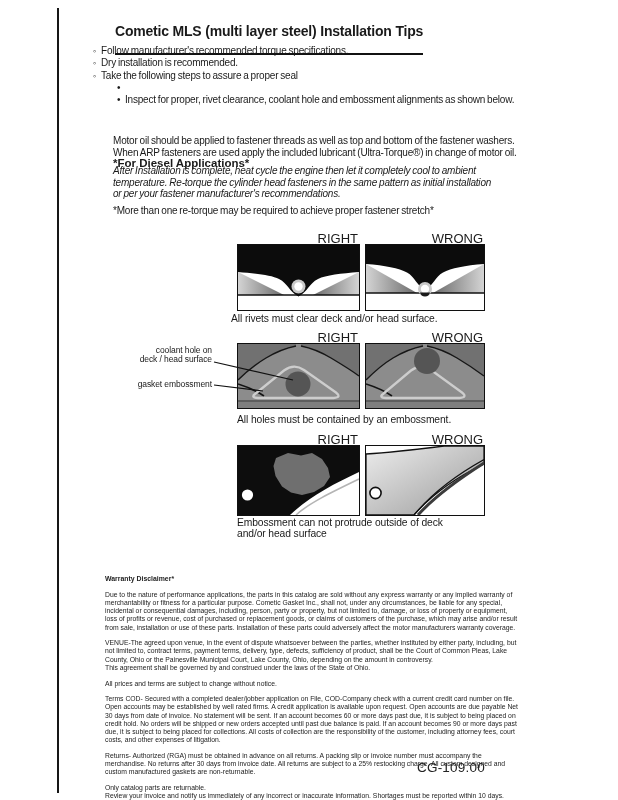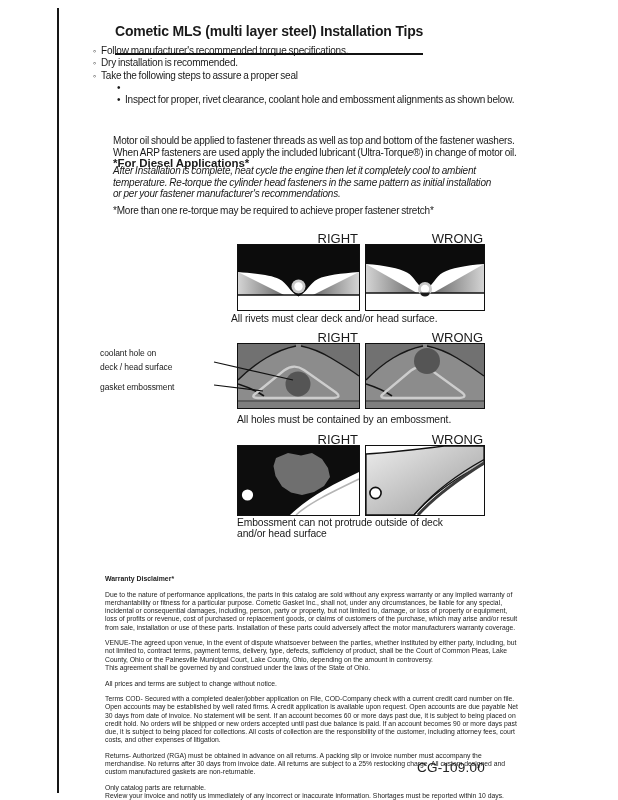--- a/index.html
+++ b/index.html
@@ -14,21 +14,21 @@
   .brow{display:flex;}
   .bmark{width:8px;flex:none;font-size:9px;}
   .sub{padding-left:24px;}
   .submark{width:8px;flex:none;font-size:10px;}
   .diesel-h{left:113px;top:117px;font-size:11.5px;font-weight:bold;margin-top:40px;}
   .bodyp{left:113px;font-size:10px;line-height:11.7px;white-space:pre-line;}
   .dlab{font-size:13px;text-align:right;}
   .panel{border:1.6px solid #101010;background:#fff;}
   .panel svg{display:block;}
   .cap{font-size:10.3px;letter-spacing:-0.1px;white-space:pre-line;}
-  .sidelab{font-size:8.5px;line-height:14px;white-space:pre-line;letter-spacing:-0.1px;}
+  .sidelab{font-size:8.5px;line-height:9px;text-align:right;white-space:pre-line;letter-spacing:-0.1px;}
   .disc{left:105px;top:575px;width:414px;font-size:6.8px;line-height:8.2px;color:#222;}
   .disc-h{font-weight:bold;margin:0 0 7px 0;font-size:6.9px;}
   .disc p{margin:0 0 7.5px 0;white-space:pre-line;}
   .footer{left:385px;top:760px;font-size:13.5px;letter-spacing:0.2px;color:#222;margin-left:32px;}
   .overlay{left:0;top:0;pointer-events:none;}
 </style>
 </head>
 <body>
 
 <div class="page">

